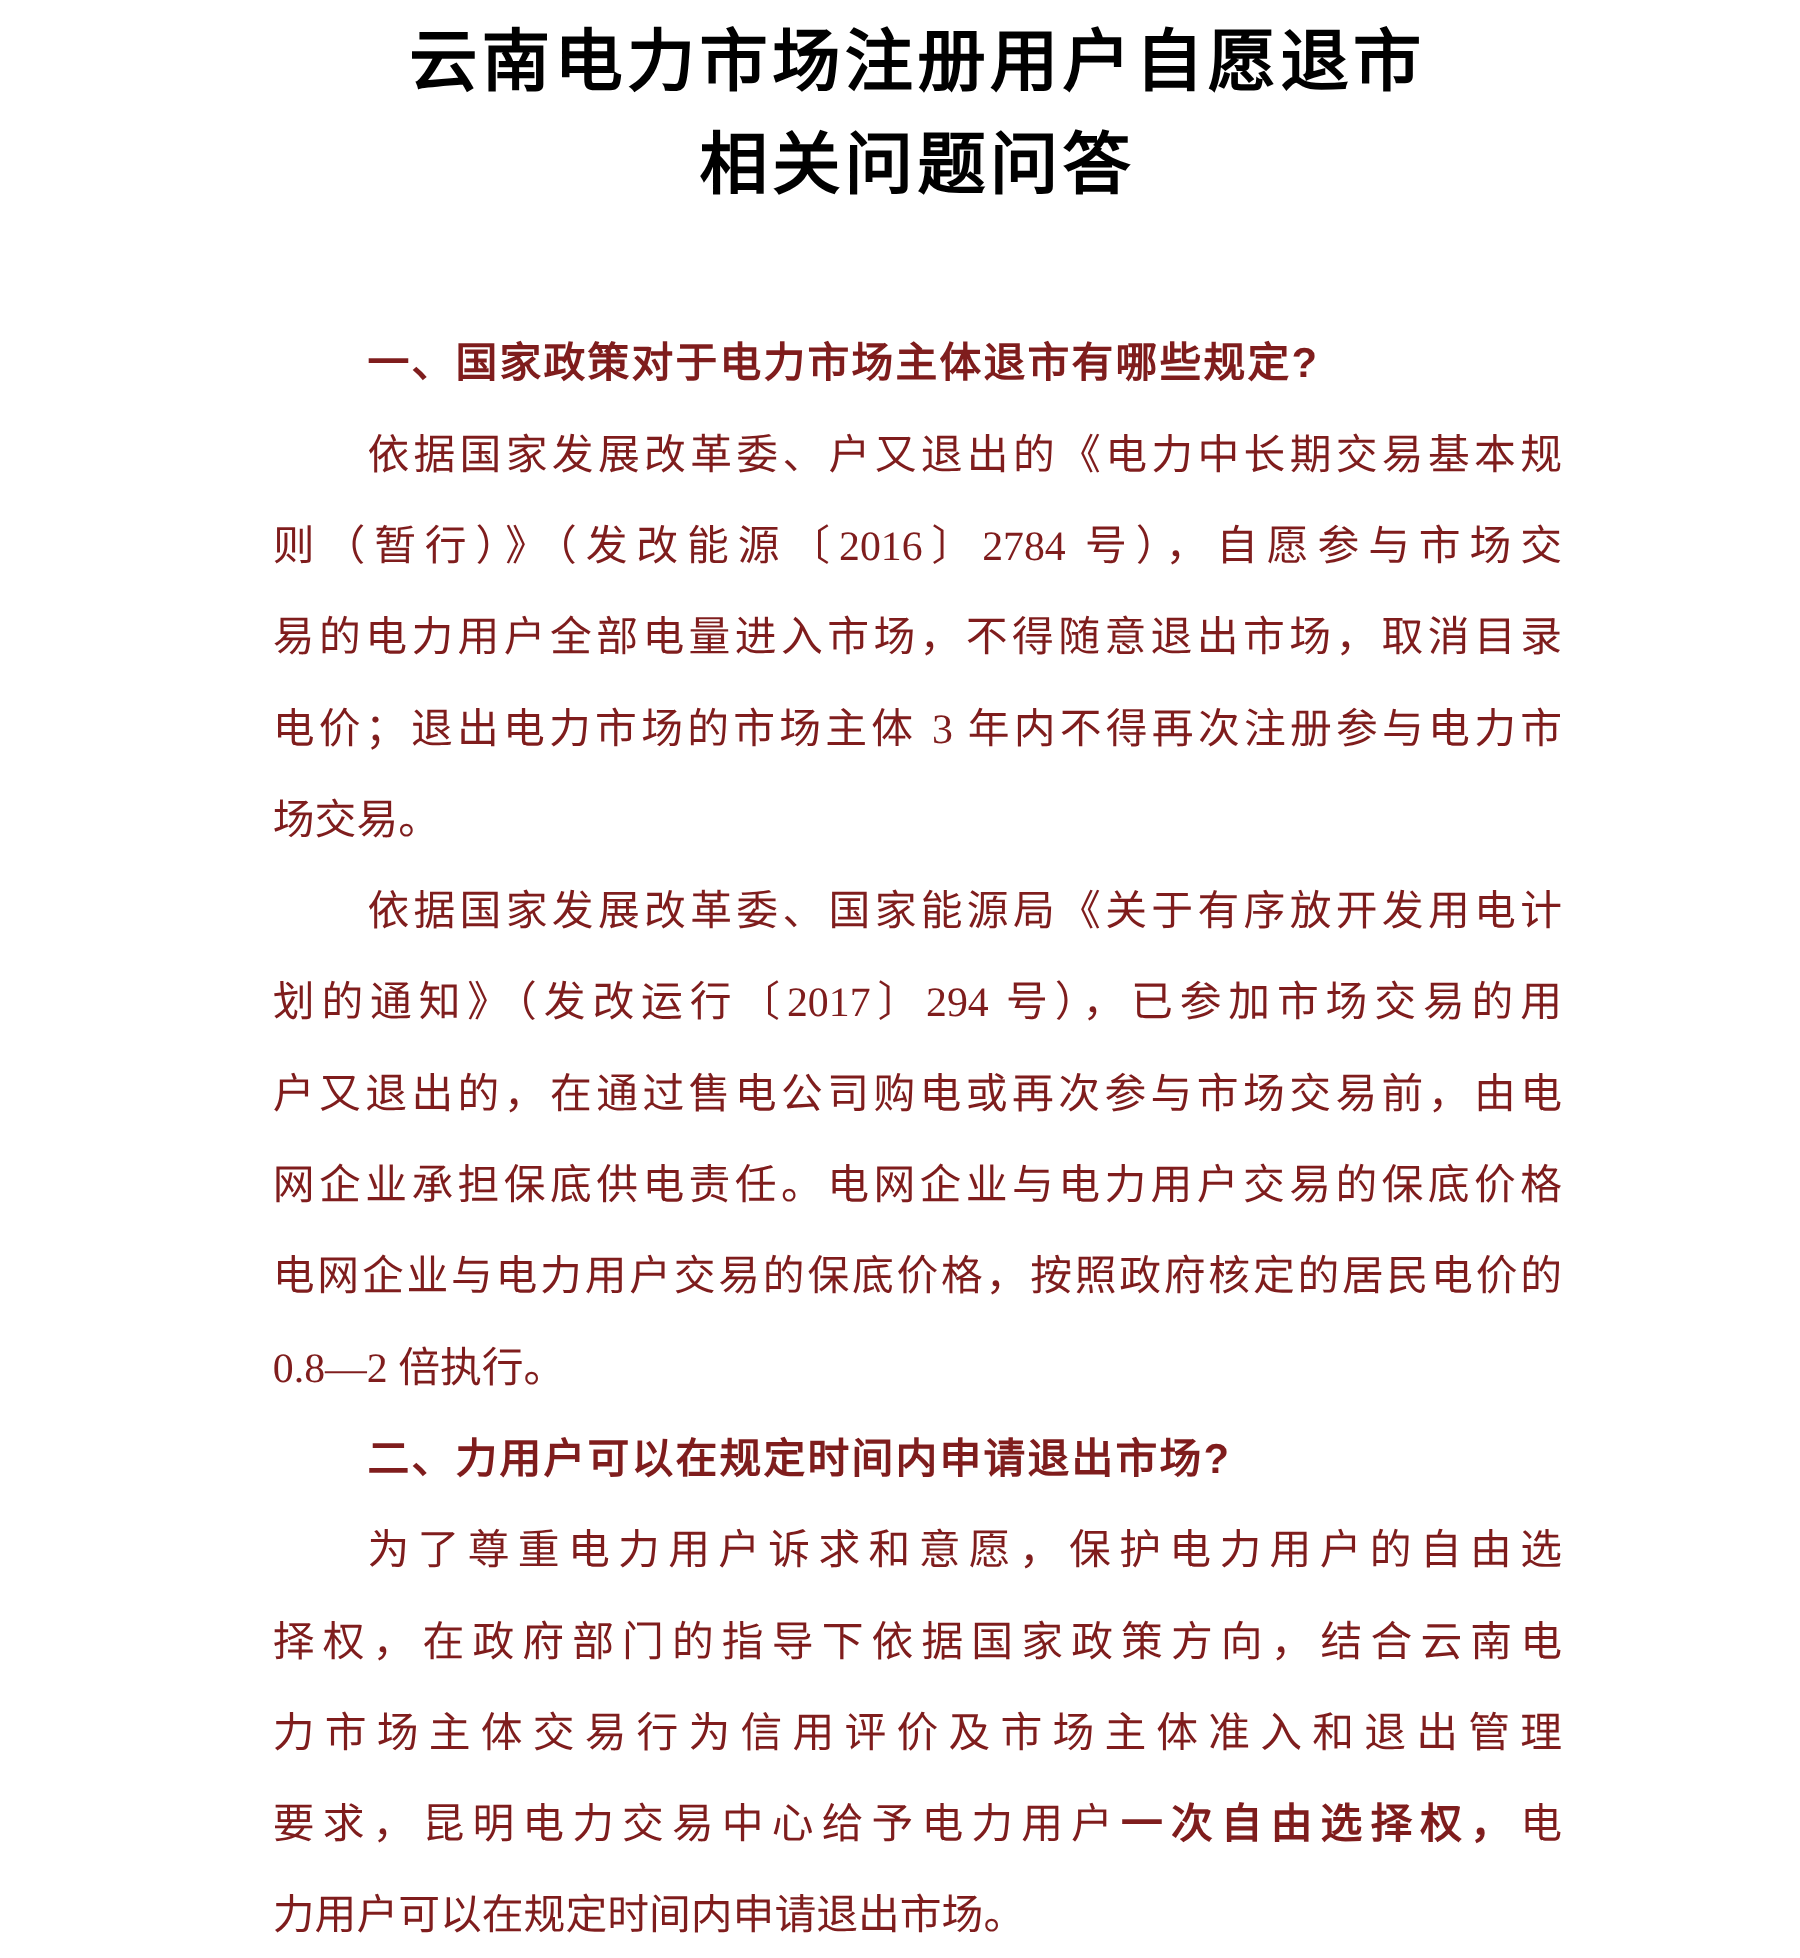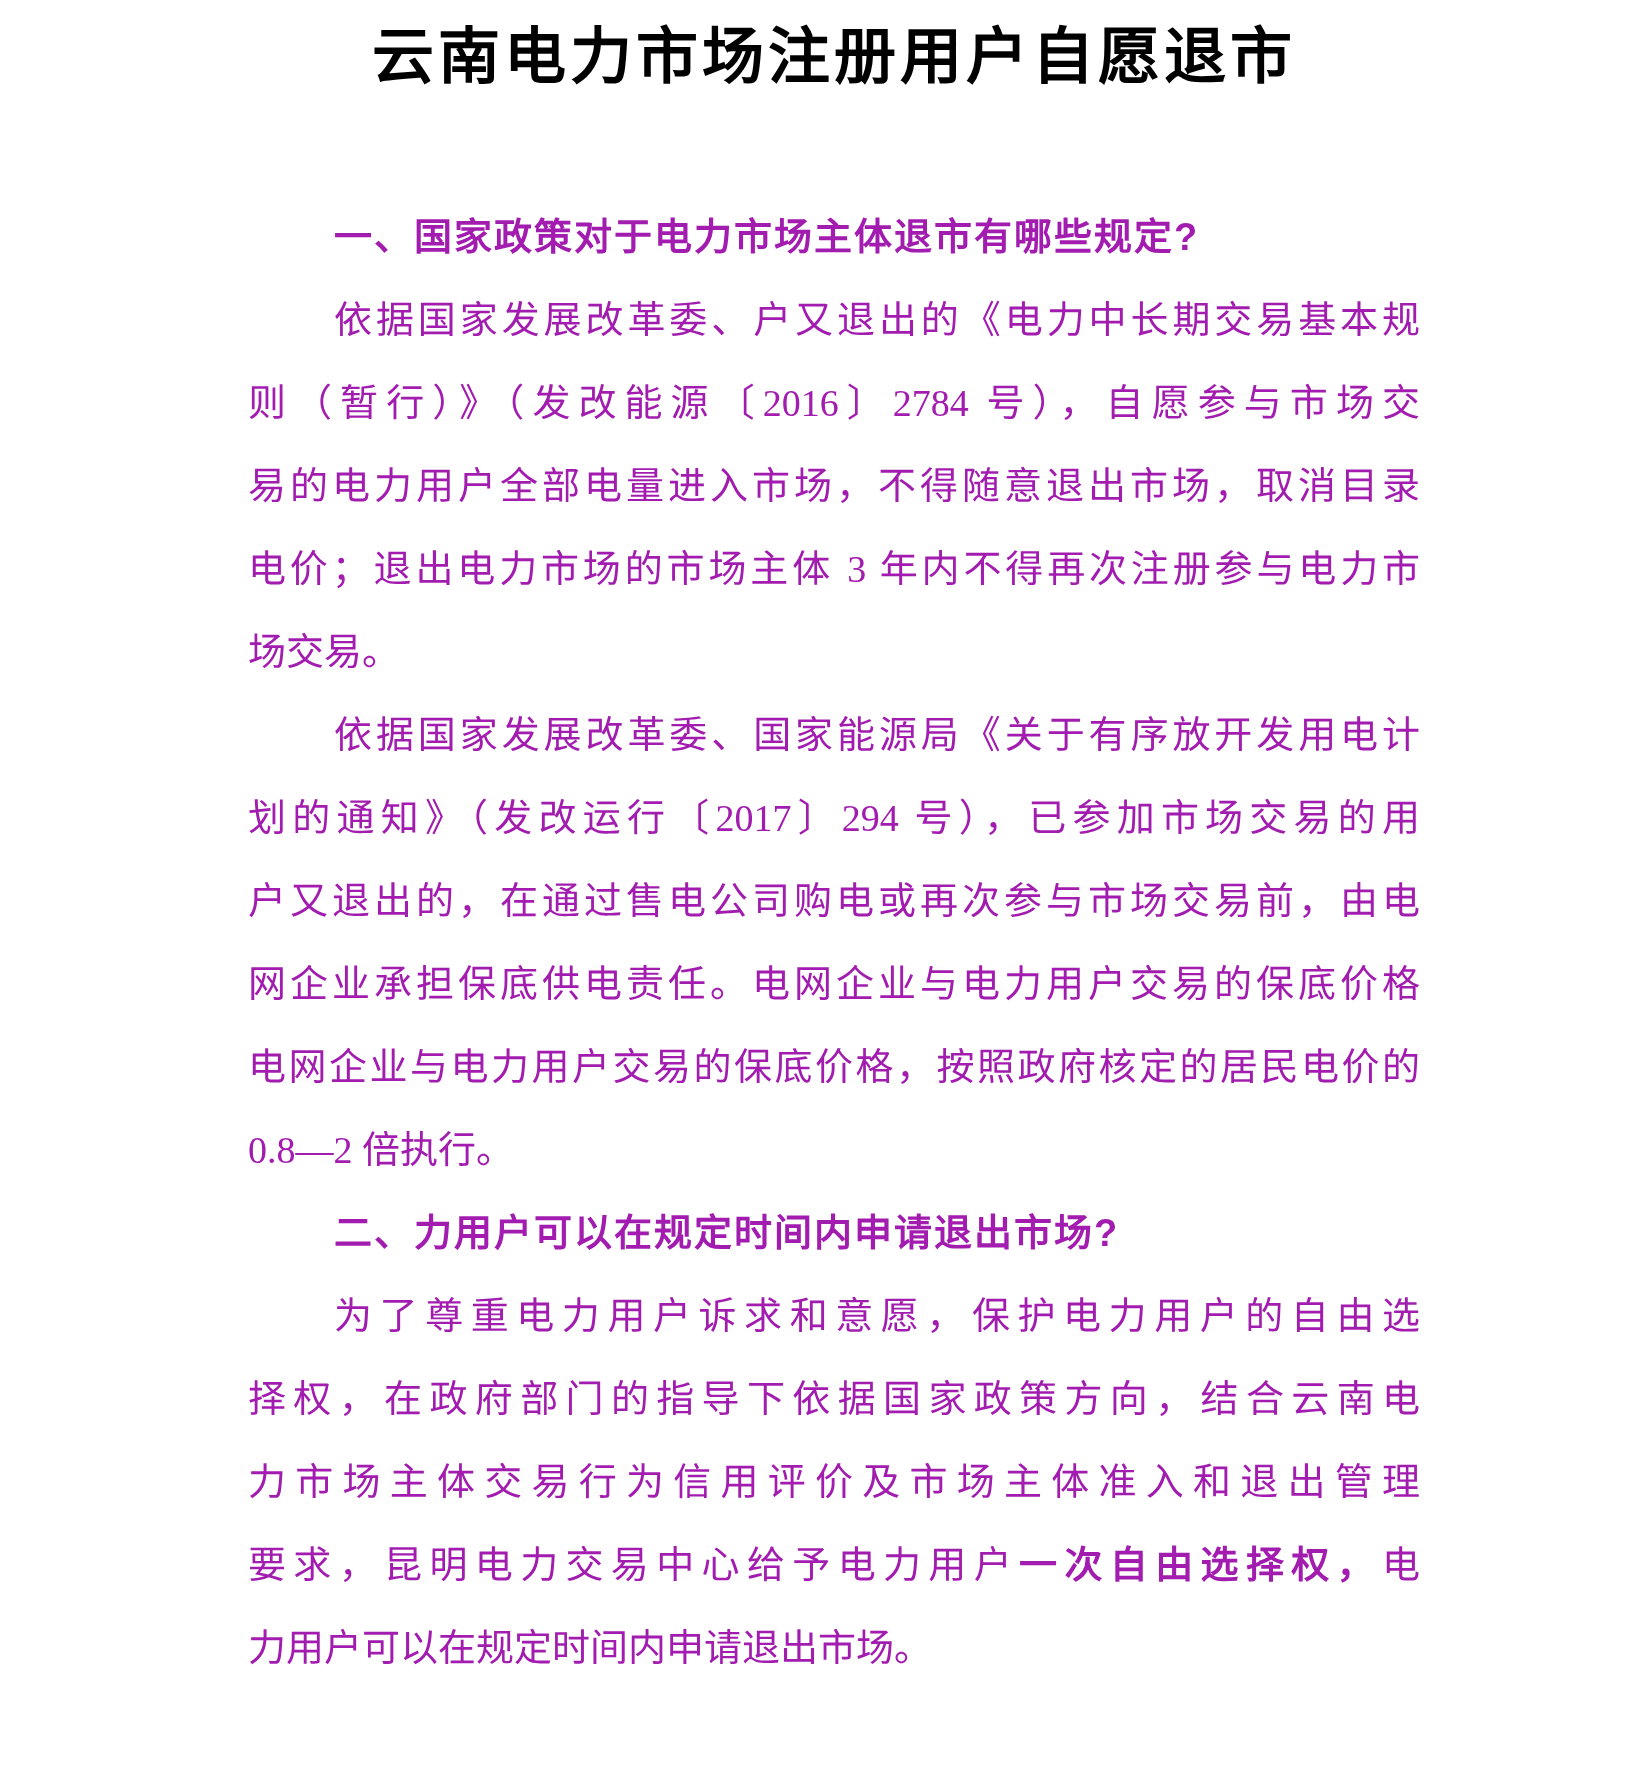--- a/index.html
+++ b/index.html
@@ -29,21 +29,21 @@
     letter-spacing: 4px;
     white-space: nowrap;
   }
   .content {
     margin: 92px 216px 0 248px;
   }
   .doc-line {
     height: 83px;
     line-height: 83px;
     font-size: 38px;
-    color: #a21caf;
+    color: #7f1d1d;
     overflow: hidden;
   }
   .doc-line.justified {
     text-align: justify;
     text-align-last: justify;
     text-justify: inter-character;
   }
   .doc-line.indented {
     text-indent: 86px;
   }
@@ -61,20 +61,21 @@
     font-weight: bold;
     font-family: "Liberation Sans", "DejaVu Sans", sans-serif;
   }
 </style>
 </head>
 <body>
 
 <div class="page">
   <div class="title-block">
     <div class="title-line">云南电力市场注册用户自愿退市</div>
+    <div class="title-line">相关问题问答</div>
   </div>
 
   <div class="content">
       <div class="doc-line heading-line indented"><span class="seg bold-seg">一、国家政策对于电力市场主体退市有哪些规定?</span></div>
       <div class="doc-line body-line justified indented"><span class="seg">依据国家发展改革委、户又退出的《电力中长期交易基本规</span></div>
       <div class="doc-line body-line justified"><span class="seg">则（暂行）》（发改能源〔2016〕2784 号），自愿参与市场交</span></div>
       <div class="doc-line body-line justified"><span class="seg">易的电力用户全部电量进入市场，不得随意退出市场，取消目录</span></div>
       <div class="doc-line body-line justified"><span class="seg">电价；退出电力市场的市场主体 3 年内不得再次注册参与电力市</span></div>
       <div class="doc-line body-line"><span class="seg">场交易。</span></div>
       <div class="doc-line body-line justified indented"><span class="seg">依据国家发展改革委、国家能源局《关于有序放开发用电计</span></div>

